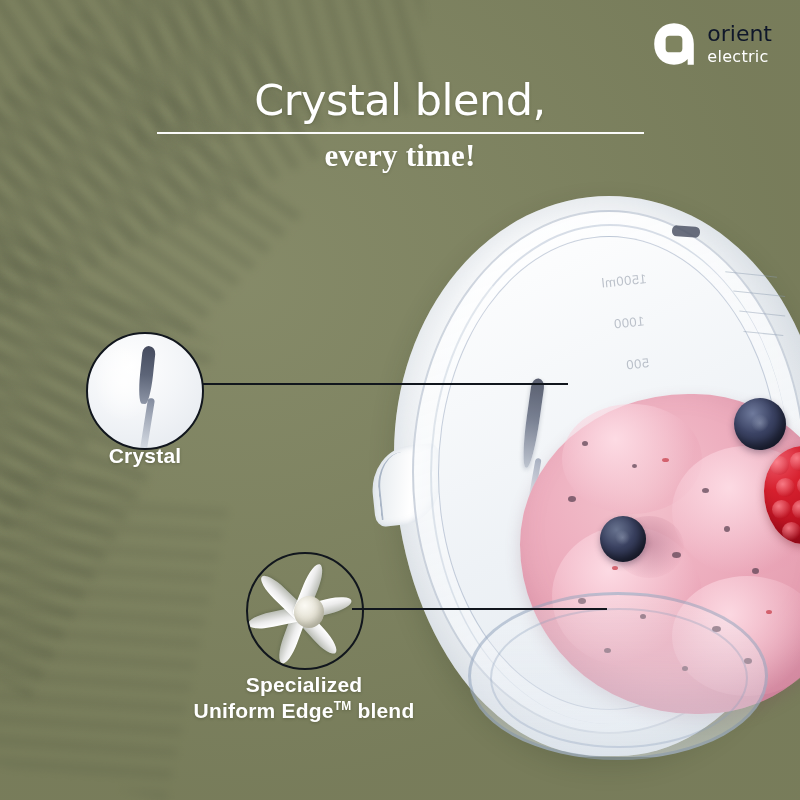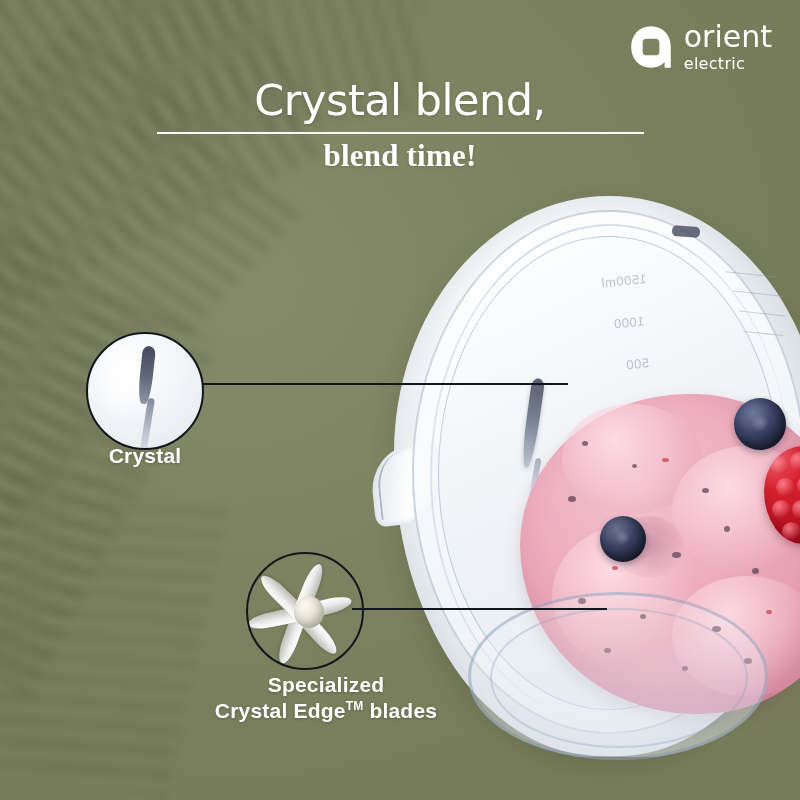--- a/index.html
+++ b/index.html
@@ -42,21 +42,21 @@
   }
 
   
   .logo {
     position:absolute; top:22px; right:28px;
     display:flex; align-items:center; gap:11px;
   }
   .logo-mark { width:44px; height:44px; flex:0 0 auto; }
   .logo-words { display:flex; flex-direction:column; line-height:1; }
   .logo-orient {
-    font-size:30px; color:#ffffff; letter-spacing:0px;
+    font-size:22px; color:#0f172a; letter-spacing:0px;
     font-weight:400; font-family:"DejaVu Sans", sans-serif;
   }
   .logo-electric {
     font-size:16px; color:#ffffff; letter-spacing:.3px;
     font-weight:400; margin-top:4px; font-family:"DejaVu Sans", sans-serif;
   }
 
   
   .headline-block { position:absolute; top:78px; left:0; width:800px; text-align:center; }
   .headline-main {
@@ -311,21 +311,21 @@
   #connector1 { left:196px; top:383px; width:372px; }
   #connector2 { left:352px; top:608px; width:255px; }
 
   .callout-label {
     position:absolute; text-align:center; color:#ffffff;
     font-weight:700; font-size:21px; line-height:1.26;
     letter-spacing:.2px;
     text-shadow:0 1px 3px rgba(35,40,20,.3);
   }
   #label1 { left:0px; top:443px; width:290px; }
-  #label2 { left:126px; top:672px; width:400px; }
+  #label2 { left:104px; top:672px; width:400px; }
   .tm { font-size:12px; vertical-align:super; }
 </style>
 </head>
 <body>
 
 <div id="stage" style="background: rgb(127, 132, 96);">
 
   <div class="leaf-shadows">
     <div class="frond f1"></div>
     <div class="frond f2"></div>
@@ -342,21 +342,21 @@
     </svg>
     <div class="logo-words">
       <span class="logo-orient">orient</span>
       <span class="logo-electric">electric</span>
     </div>
   </div>
 
   <div class="headline-block">
     <div class="headline-main">Crystal blend,</div>
     <div class="headline-rule"></div>
-    <div class="headline-sub">blend time!</div>
+    <div class="headline-sub">every time!</div>
   </div>
 
   <div class="jar-wrap">
     <div class="jar-body"></div>
     <div class="jar-spout"></div>
     <div class="jar-spout-edge"></div>
     <div class="jar-lid-ring"></div>
     <div class="jar-inner-ring"></div>
     <div class="jar-seam"></div>
     <div class="jar-lid-tab"></div>
@@ -435,16 +435,16 @@
     <i class="blade bl1"></i>
     <i class="blade bl2"></i>
     <i class="blade bl3"></i>
     <i class="blade bl4"></i>
     <i class="blade bl5"></i>
     <i class="blade bl6"></i>
     <div class="blade-hub"></div>
   </div>
   <div class="callout-label" id="label2">
     <div>Specialized</div>
-    <div><span>Crystal Edge</span><span class="tm">TM</span><span> blades</span></div>
+    <div><span>Uniform Edge</span><span class="tm">TM</span><span> blend</span></div>
   </div>
 
 </div>
 
 </body></html>

